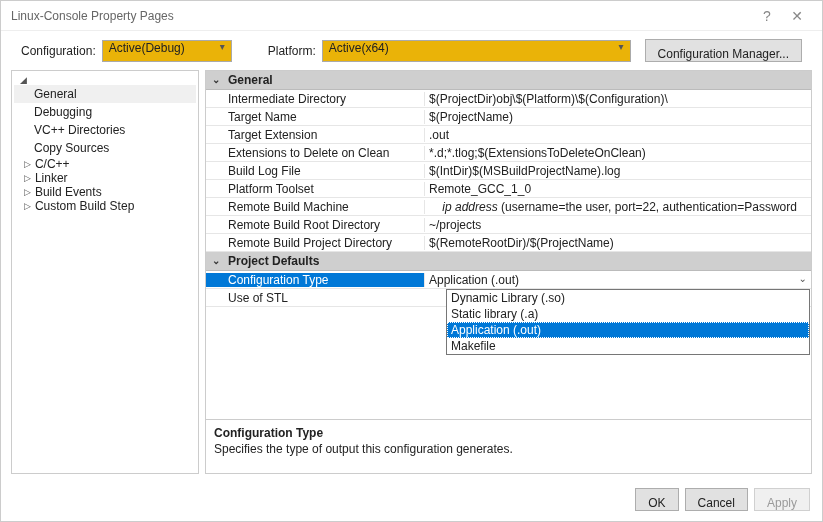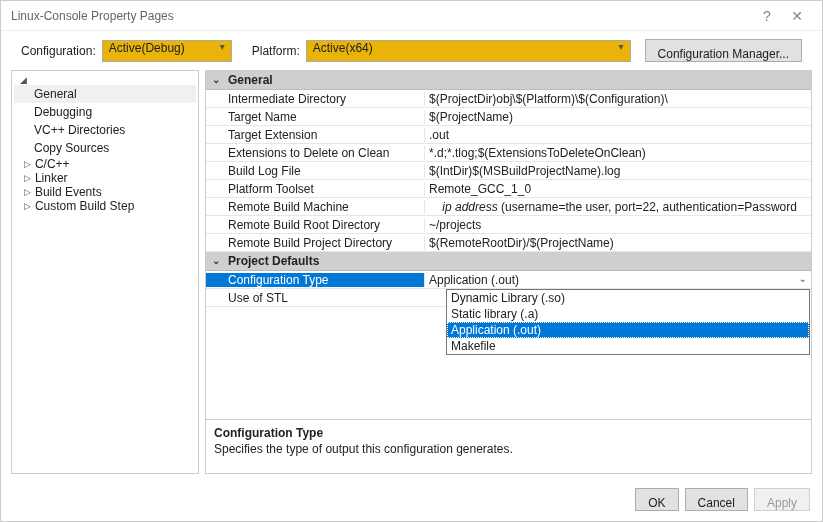--- a/index.html
+++ b/index.html
@@ -50,21 +50,21 @@
     <span class="win-btn">?</span>
     <span class="win-btn">✕</span>
   </div>
 
   <div class="toolbar">
     <label>Configuration:</label>
     <div class="combo" style="width:130px">
       <span>Active(Debug)</span>
       <span class="chev">▾</span>
     </div>
-    <label style="margin-left:14px">Platform:</label>
+    <label style="margin-left:30px">Platform:</label>
     <div class="combo" style="flex:1">
       <span>Active(x64)</span>
       <span class="chev">▾</span>
     </div>
     <div class="btn" style="margin-left:8px">
       <span>Configuration Manager...</span>
     </div>
   </div>
 
   <div class="body">

